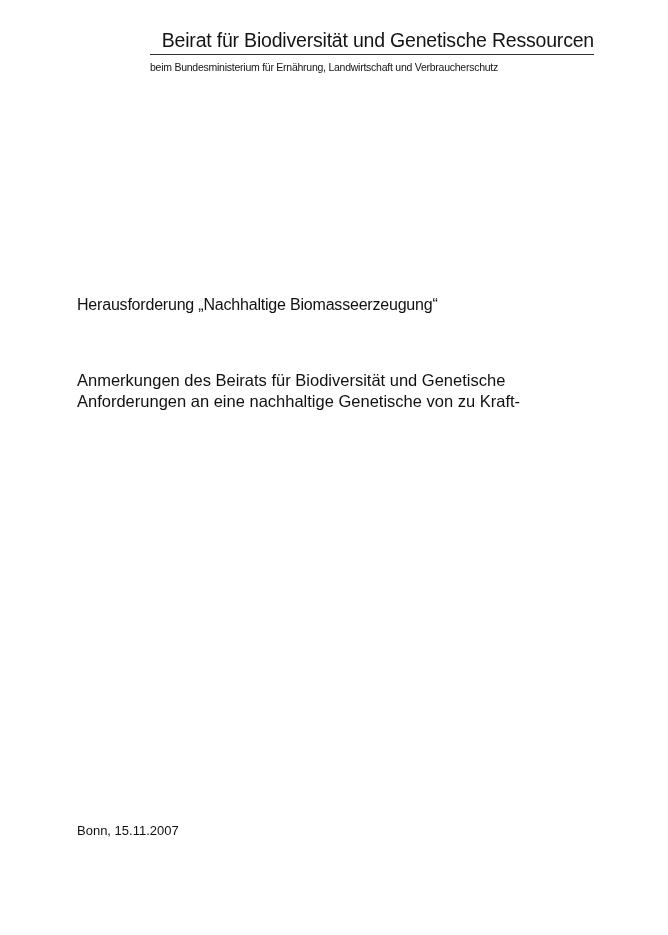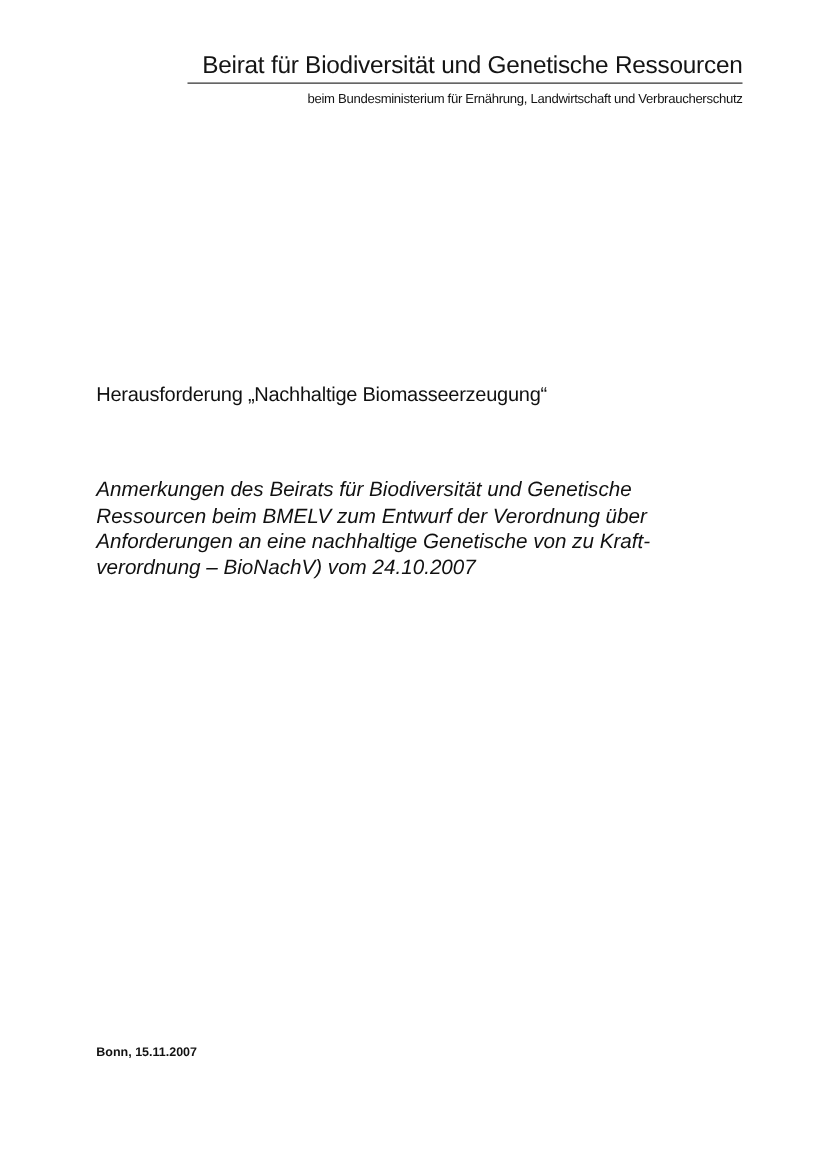--- a/index.html
+++ b/index.html
@@ -14,21 +14,20 @@
       overflow: hidden;
       font-family: "Liberation Sans", sans-serif;
       color: #111111;
     }
     .page {
       position: absolute;
       left: 0; top: 0;
       width: 668px;
       height: 721px;
       background: #ffffff;
-      margin-top: 12px;
     }
     .header {
       position: absolute;
       left: 150px;
       top: 28px;
       width: 444px;
     }
     .header-title {
       text-align: right;
       font-size: 19.5px;
@@ -38,21 +37,20 @@
       letter-spacing: -0.2px;
     }
     .header-rule {
       margin-top: 2px;
       height: 0;
       border-top: 1.4px solid #333333;
       width: 444px;
     }
     .header-subtitle {
       margin-top: 6px;
-      text-align: right;
       font-size: 10.5px;
       line-height: 13px;
       color: #141414;
       white-space: nowrap;
       letter-spacing: -0.25px;
     }
     .doc-title {
       position: absolute;
       left: 77px;
       top: 292px;
@@ -67,48 +65,44 @@
       left: 77px;
       top: 370px;
       width: 520px;
       font-size: 16.5px;
       line-height: 20.6px;
       color: #111111;
     }
     .doc-subtitle span {
       display: block;
       white-space: nowrap;
-      font-style: italic;
     }
     .place-date {
       position: absolute;
       left: 77px;
       top: 822px;
-      font-size: 10px;
+      font-size: 13px;
       line-height: 18px;
       color: #111111;
       white-space: nowrap;
-      font-weight: bold;
     }
   </style>
 </head>
 <body>
 
 <div class="page">
 
   <div class="header">
     <div class="header-title">Beirat für Biodiversität und Genetische Ressourcen</div>
     <div class="header-rule"></div>
     <div class="header-subtitle">beim Bundesministerium für Ernährung, Landwirtschaft und Verbraucherschutz</div>
   </div>
 
   <div class="doc-title">Herausforderung „Nachhaltige Biomasseerzeugung“</div>
 
   <div class="doc-subtitle">
     <span>Anmerkungen des Beirats für Biodiversität und Genetische</span>
-    <span>Ressourcen beim BMELV zum Entwurf der Verordnung über</span>
     <span>Anforderungen an eine nachhaltige Genetische von zu Kraft-</span>
-    <span>verordnung – BioNachV) vom 24.10.2007</span>
   </div>
 
   <div class="place-date">Bonn, 15.11.2007</div>
 
 </div>
 
 </body></html>

